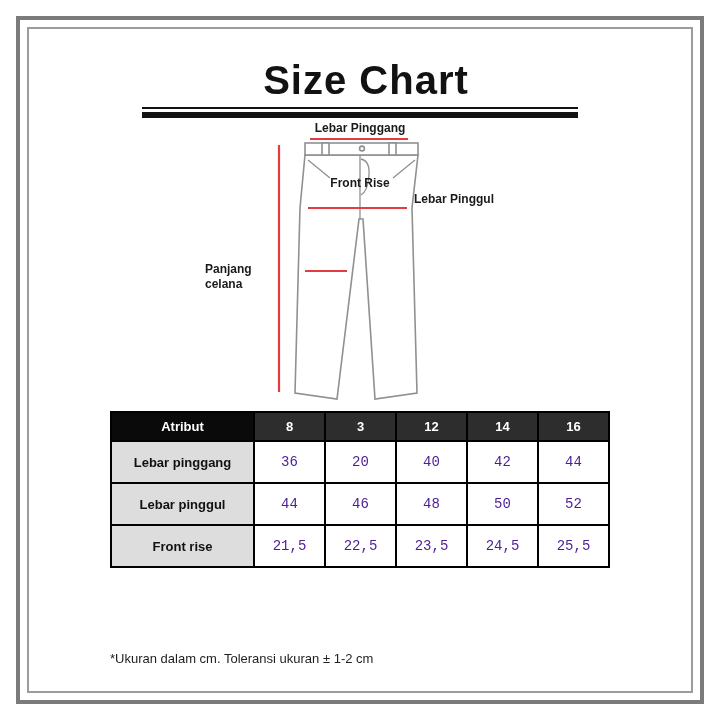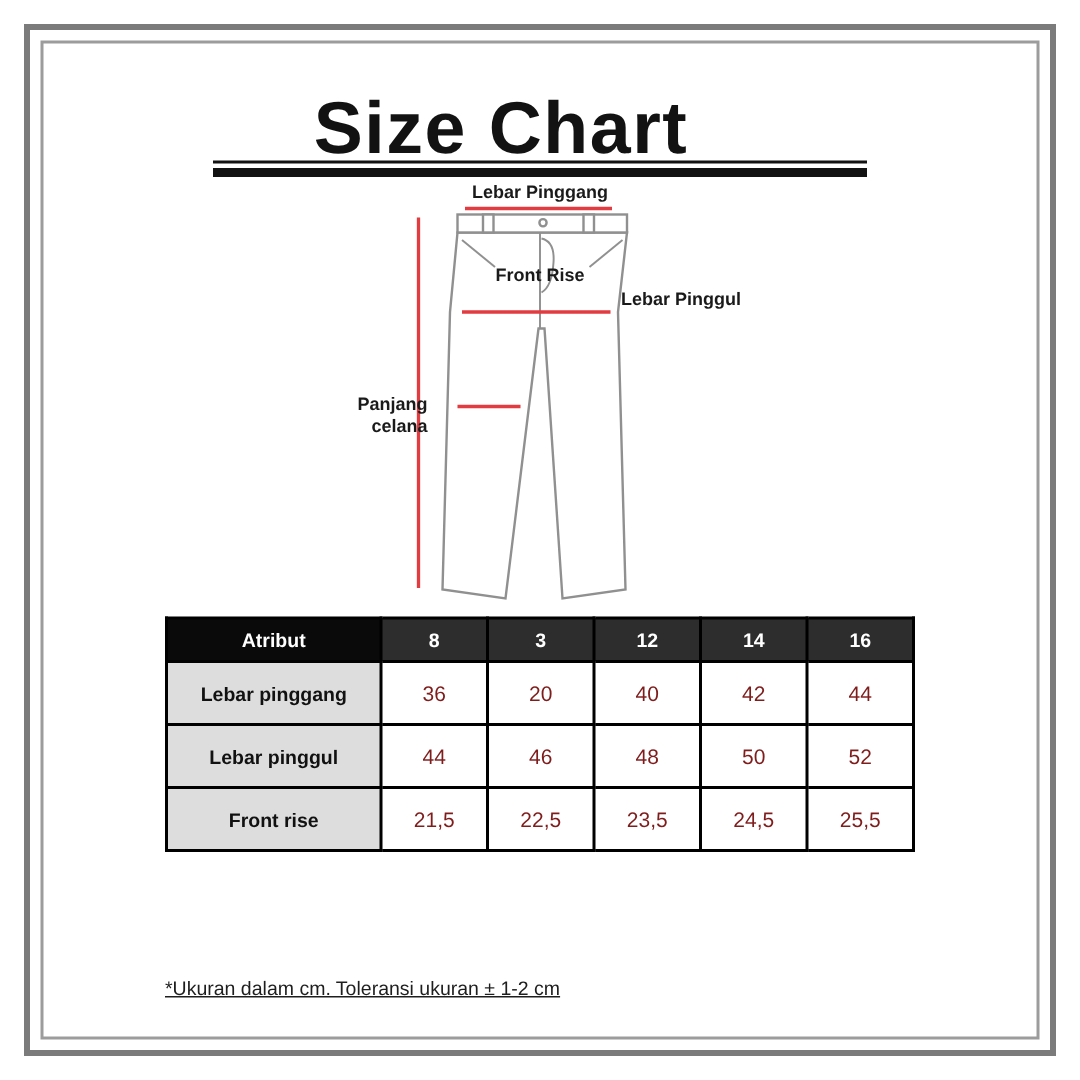--- a/index.html
+++ b/index.html
@@ -10,50 +10,50 @@
     color:#121212;
   }
   
   .frame-outer { position:absolute; left:16px; top:16px; right:16px; bottom:16px;
     border:4px solid #7b7b7b; }
   .frame-inner { position:absolute; left:27px; top:27px; right:27px; bottom:27px;
     border:2px solid #9c9c9c; }
 
   
   .title { position:absolute; top:58px; left:0; width:668px; text-align:center;
-    font-size:49px; font-weight:bold; letter-spacing:1px; color:#121212; }
+    font-size:40px; font-weight:bold; letter-spacing:1px; color:#121212;padding-left:32px; }
   .rule { position:absolute; top:107px; left:142px; width:436px; }
   .rule .thin  { height:2px; background:#121212; margin-bottom:3px; }
   .rule .thick { height:6px; background:#121212; }
 
   
   .diagram-svg { position:absolute; top:115px; left:0; width:720px; height:290px; }
   .dlabel { position:absolute; font-weight:bold; font-size:12px; color:#1a1a1a; }
   .dlabel.center { left:0; width:720px; text-align:center; }
   .label-waist      { top:121px; }
   .label-front-rise { top:176px; }
   .label-hip        { top:192px; left:414px; }
-  .label-length     { top:262px; left:215px; width:70px; text-align:right; line-height:15px; }
+  .label-length     { top:262px; left:205px; width:70px; text-align:left; line-height:15px; }
 
   
   .size-table-wrap { position:absolute; top:411px; left:110px; }
   table.size-table { border-collapse:collapse; table-layout:fixed; }
   table.size-table th, table.size-table td {
     border:2px solid #000000; text-align:center; vertical-align:middle; padding:0;margin-left:15px;
   }
   col.attr-col { width:143px; }
   col.size-col { width:71px; }
   tr.head-row  { height:29px; }
   tr.data-row  { height:42px; }
   th.attr-head { background:#0a0a0a; color:#ffffff; font-size:13px; font-weight:bold; }
   th.size-head { background:#2d2d2d; color:#ffffff; font-size:13px; font-weight:bold; }
   td.attr-cell { background:#dddddd; color:#111111; font-size:13px; font-weight:bold; }
-  td.val-cell  { background:#ffffff; color:#7f1d1d; font-size:14px; }
+  td.val-cell  { background:#ffffff; color:#4c1d95; font-size:14px;font-family:Liberation Mono, monospace; }
 
-  .footnote { position:absolute; top:651px; left:110px; font-size:13px; color:#1e1e1e;text-decoration:underline; }
+  .footnote { position:absolute; top:651px; left:110px; font-size:13px; color:#1e1e1e; }
 </style>
 </head>
 <body>
 
 <div class="frame-outer"></div>
 <div class="frame-inner"></div>
 
 <div class="title">Size Chart</div>
 
 <div class="rule">

